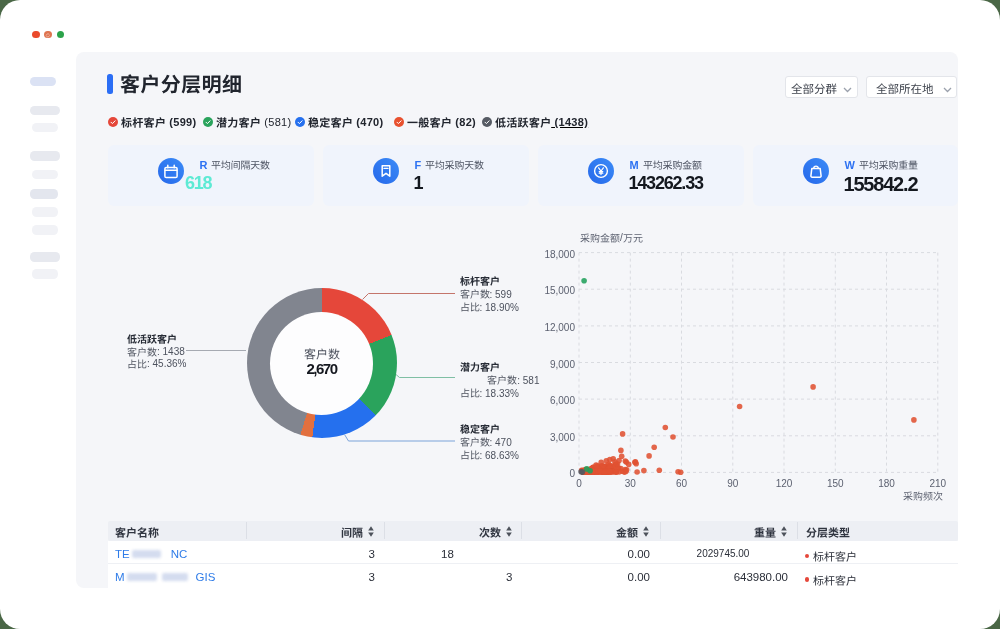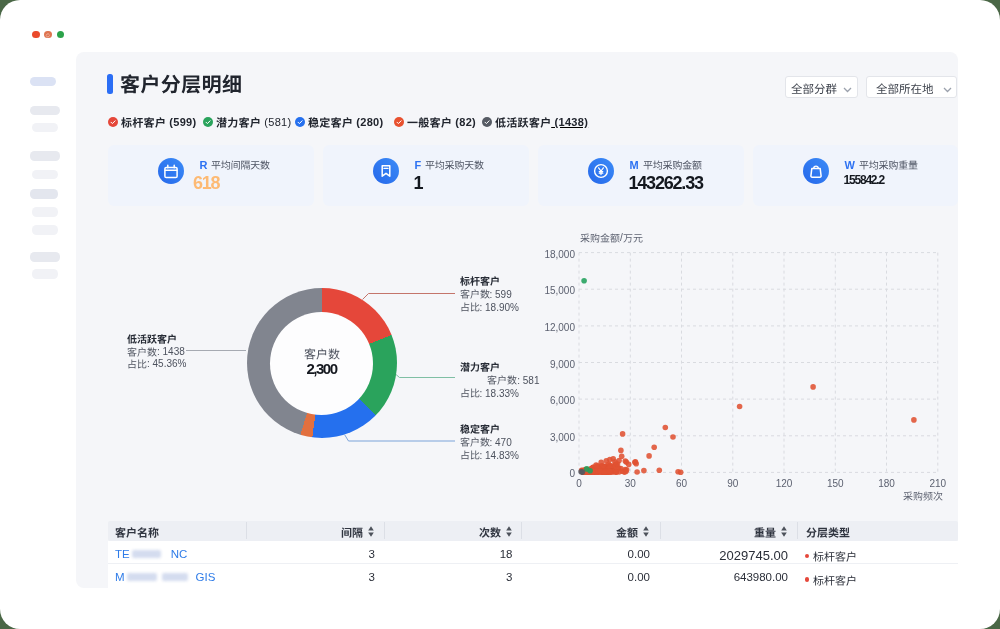--- a/index.html
+++ b/index.html
@@ -128,21 +128,21 @@
       <use href="#b6237" x="3081"></use>
     </svg><span style="font-size:11px;font-weight:normal;letter-spacing:0.3px;color:#21252e"> (581)</span></div>
 <div style="position:absolute;left:295px;top:112px;height:14px;"><svg width="10" height="10" viewBox="0 0 10 10" style="vertical-align:-0.05em">
       <circle cx="5" cy="5" r="5" fill="#2570ee"></circle>
       <path d="M3 5.2l1.4 1.4 2.7-2.8" stroke="#fff" stroke-width="1" fill="none" stroke-linecap="round" stroke-linejoin="round"></path>
     </svg><span style="display:inline-block;width:3px"></span><svg style="width:44.9px;height:11px;vertical-align:-0.12em" viewBox="0 -880 4081 1000" fill="#21252e">
       <use href="#b7a33" x="0"></use>
       <use href="#b5b9a" x="1027"></use>
       <use href="#b5ba2" x="2054"></use>
       <use href="#b6237" x="3081"></use>
-    </svg><span style="font-size:11px;font-weight:bold;letter-spacing:0.3px;color:#21252e"> (280)</span></div>
+    </svg><span style="font-size:11px;font-weight:bold;letter-spacing:0.3px;color:#21252e"> (470)</span></div>
 <div style="position:absolute;left:394px;top:112px;height:14px;"><svg width="10" height="10" viewBox="0 0 10 10" style="vertical-align:-0.05em">
       <circle cx="5" cy="5" r="5" fill="#e8512f"></circle>
       <path d="M3 5.2l1.4 1.4 2.7-2.8" stroke="#fff" stroke-width="1" fill="none" stroke-linecap="round" stroke-linejoin="round"></path>
     </svg><span style="display:inline-block;width:3px"></span><svg style="width:44.9px;height:11px;vertical-align:-0.12em" viewBox="0 -880 4081 1000" fill="#21252e">
       <use href="#b4e00" x="0"></use>
       <use href="#b822c" x="1027"></use>
       <use href="#b5ba2" x="2054"></use>
       <use href="#b6237" x="3081"></use>
     </svg><span style="font-size:11px;font-weight:bold;letter-spacing:0.3px;color:#21252e"> (82)</span></div>
 <div style="position:absolute;left:482px;top:112px;height:14px;text-decoration:underline;"><svg width="10" height="10" viewBox="0 0 10 10" style="vertical-align:-0.05em">
@@ -168,21 +168,21 @@
     <path d="M9.8 7.2v2.6M16.2 7.2v2.6M7.2 12.2h11.6" stroke="#fff" stroke-width="1.5" stroke-linecap="round"></path>
   </svg>
 <div style="position:absolute;left:199.5px;top:157.5px;height:12px;line-height:12px;"><span style="font-size:11px;font-weight:bold;color:#2e72f2">R</span><span style="display:inline-block;width:4px"></span><svg style="width:59.0px;height:10px;vertical-align:-0.12em" viewBox="0 -880 5900 1000" fill="#4b5160">
       <use href="#r5e73" x="0"></use>
       <use href="#r5747" x="980"></use>
       <use href="#r95f4" x="1960"></use>
       <use href="#r9694" x="2940"></use>
       <use href="#r5929" x="3920"></use>
       <use href="#r6570" x="4900"></use>
     </svg></div>
-<div style="position:absolute;left:193px;top:173px;font-size:18px;font-weight:bold;letter-spacing:-1.2px;color:#fdba74;">618</div>
+<div style="position:absolute;left:185px;top:173px;font-size:18px;font-weight:bold;letter-spacing:-1.2px;color:#5eead4;">618</div>
 <div style="position:absolute;left:322.5px;top:145px;width:206px;height:60.5px;border-radius:6px;background:#f0f4fc;"></div>
 <svg style="position:absolute;left:372.5px;top:158px" width="26" height="26" viewBox="0 0 26 26">
     <defs>
       <linearGradient id="bgF" x1="0" y1="1" x2="1" y2="0">
         <stop offset="0" stop-color="#2668ea"></stop>
         <stop offset="1" stop-color="#3b8bf7"></stop>
       </linearGradient>
     </defs>
     <circle cx="13" cy="13" r="13" fill="url(#bgF)"></circle>
     <path d="M9.2 7.8h7.6v10.4l-3.8-2.9-3.8 2.9z" fill="none" stroke="#fff" stroke-width="1.5" stroke-linejoin="round"></path>
@@ -231,29 +231,29 @@
     <path d="M10.7 10.2a2.3 2.3 0 0 1 4.6 0" fill="none" stroke="#fff" stroke-width="1.4" stroke-linecap="round" transform="translate(0,.2)"></path>
   </svg>
 <div style="position:absolute;left:844.5px;top:157.5px;height:12px;line-height:12px;"><span style="font-size:11px;font-weight:bold;color:#2e72f2">W</span><span style="display:inline-block;width:4px"></span><svg style="width:59.0px;height:10px;vertical-align:-0.12em" viewBox="0 -880 5900 1000" fill="#4b5160">
       <use href="#r5e73" x="0"></use>
       <use href="#r5747" x="980"></use>
       <use href="#r91c7" x="1960"></use>
       <use href="#r8d2d" x="2940"></use>
       <use href="#r91cd" x="3920"></use>
       <use href="#r91cf" x="4900"></use>
     </svg></div>
-<div style="position:absolute;left:843.5px;top:173px;font-size:12px;font-weight:bold;letter-spacing:-1.2px;color:#14181f;">155842.2</div>
+<div style="position:absolute;left:843.5px;top:173px;font-size:20px;font-weight:bold;letter-spacing:-1.2px;color:#14181f;">155842.2</div>
 <div style="position:absolute;left:246.5px;top:288px;width:150px;height:150px;border-radius:50%;background:conic-gradient(#e5473a 0 18.9%,#2aa35c 18.9% 37.23%,#2570ee 37.23% 52.059999999999995%,#e2703f 52.059999999999995% 54.647%,#81858f 54.647% 100%);"></div>
 <div style="position:absolute;left:270px;top:311.5px;width:103px;height:103px;border-radius:50%;background:#fdfdfe;"></div>
 <div style="position:absolute;left:271.5px;top:344.5px;width:100px;text-align:center;"><svg style="width:36.0px;height:12px;vertical-align:-0.12em" viewBox="0 -880 3000 1000" fill="#4d525e">
       <use href="#r5ba2" x="0"></use>
       <use href="#r6237" x="1000"></use>
       <use href="#r6570" x="2000"></use>
     </svg></div>
-<div style="position:absolute;left:271.5px;top:360px;width:100px;text-align:center;font-size:15px;font-weight:bold;letter-spacing:-1.5px;color:#15181f;">2,300</div>
+<div style="position:absolute;left:271.5px;top:360px;width:100px;text-align:center;font-size:15px;font-weight:bold;letter-spacing:-1.5px;color:#15181f;">2,670</div>
 <svg style="position:absolute;left:100px;top:230px" width="440" height="260" viewBox="0 0 440 260" fill="none">
     <path d="M262.5 69.5L268.5 63.5L355 63.5" stroke="#c4756b" stroke-width="1"></path>
     <path d="M296 144.5L299.5 147.5L355 147.5" stroke="#7fbfa4" stroke-width="1"></path>
     <path d="M244.5 204.5L248.5 211L355 211" stroke="#7ba3d9" stroke-width="1"></path>
     <path d="M146 120.5L86 120.5" stroke="#a6aab2" stroke-width="1"></path>
   </svg>
 <div style="position:absolute;left:459.5px;top:270.5px;width:80px;"><svg style="width:40.0px;height:10px;vertical-align:-0.12em" viewBox="0 -880 4000 1000" fill="#262b35">
       <use href="#b6807" x="0"></use>
       <use href="#b6746" x="1000"></use>
       <use href="#b5ba2" x="2000"></use>
@@ -290,21 +290,21 @@
       <use href="#b6237" x="3000"></use>
     </svg></div>
 <div style="position:absolute;left:459.5px;top:431.5px;width:80px;height:12px;"><svg style="width:30.0px;height:10px;vertical-align:-0.12em" viewBox="0 -880 3000 1000" fill="#4d525e">
       <use href="#r5ba2" x="0"></use>
       <use href="#r6237" x="1000"></use>
       <use href="#r6570" x="2000"></use>
     </svg><span style="font-size:10px;color:#4d525e">: 470</span></div>
 <div style="position:absolute;left:459.5px;top:444.5px;width:80px;height:12px;"><svg style="width:20.0px;height:10px;vertical-align:-0.12em" viewBox="0 -880 2000 1000" fill="#4d525e">
       <use href="#r5360" x="0"></use>
       <use href="#r6bd4" x="1000"></use>
-    </svg><span style="font-size:10px;color:#4d525e">: 14.83%</span></div>
+    </svg><span style="font-size:10px;color:#4d525e">: 68.63%</span></div>
 <div style="position:absolute;left:127px;top:327.8px;"><svg style="width:50.0px;height:10px;vertical-align:-0.12em" viewBox="0 -880 5000 1000" fill="#262b35">
       <use href="#b4f4e" x="0"></use>
       <use href="#b6d3b" x="1000"></use>
       <use href="#b8dc3" x="2000"></use>
       <use href="#b5ba2" x="3000"></use>
       <use href="#b6237" x="4000"></use>
     </svg></div>
 <div style="position:absolute;left:127px;top:340.8px;height:12px;"><svg style="width:30.0px;height:10px;vertical-align:-0.12em" viewBox="0 -880 3000 1000" fill="#4d525e">
       <use href="#r5ba2" x="0"></use>
       <use href="#r6237" x="1000"></use>
@@ -785,23 +785,23 @@
 <div style="position:absolute;left:660px;top:522px;width:1px;height:16.5px;background:#dcdfe6;"></div>
 <div style="position:absolute;left:796.5px;top:522px;width:1px;height:16.5px;background:#dcdfe6;"></div>
 <div style="position:absolute;left:246px;top:541px;width:1px;height:45px;background:#f2f3f6;"></div>
 <div style="position:absolute;left:384px;top:541px;width:1px;height:45px;background:#f2f3f6;"></div>
 <div style="position:absolute;left:520.5px;top:541px;width:1px;height:45px;background:#f2f3f6;"></div>
 <div style="position:absolute;left:660px;top:541px;width:1px;height:45px;background:#f2f3f6;"></div>
 <div style="position:absolute;left:796.5px;top:541px;width:1px;height:45px;background:#f2f3f6;"></div>
 <div style="position:absolute;left:107.5px;top:540.5px;width:850px;height:23.5px;background:#fff;border-bottom:1px solid #eef0f4;"></div>
 <div style="position:absolute;left:115px;top:547.9px;font-size:11.5px;color:#2f7ce8;">TE<span style="display:inline-block;width:29px;height:8px;border-radius:2px;background:#d4dcef;filter:blur(1.6px);margin-left:2px"></span><span style="display:inline-block;width:10px"></span>NC</div>
 <div style="position:absolute;left:245px;top:547.9px;width:130px;text-align:right;font-size:11.5px;color:#2a2e38;">3</div>
-<div style="position:absolute;left:382.5px;top:547.9px;width:130px;text-align:right;font-size:11.5px;color:#2a2e38;">18</div>
+<div style="position:absolute;left:382.5px;top:547.9px;width:130px;text-align:center;font-size:11.5px;color:#2a2e38;">18</div>
 <div style="position:absolute;left:520px;top:547.9px;width:130px;text-align:right;font-size:11.5px;color:#2a2e38;">0.00</div>
-<div style="position:absolute;left:658px;top:547.9px;width:130px;text-align:right;font-size:13px;color:#2a2e38;">2029745.00</div>
+<div style="position:absolute;left:658px;top:547.9px;width:130px;text-align:center;font-size:10px;color:#2a2e38;">2029745.00</div>
 <div style="position:absolute;left:804.5px;top:553.5px;width:4.5px;height:4.5px;border-radius:50%;background:#e5473a;"></div>
 <div style="position:absolute;left:812.5px;top:546.5px;height:13px;"><svg style="width:44.0px;height:11px;vertical-align:-0.12em" viewBox="0 -880 4000 1000" fill="#2a2e38">
       <use href="#r6807" x="0"></use>
       <use href="#r6746" x="1000"></use>
       <use href="#r5ba2" x="2000"></use>
       <use href="#r6237" x="3000"></use>
     </svg></div>
 <div style="position:absolute;left:107.5px;top:564px;width:850px;height:23.5px;background:#fff;"></div>
 <div style="position:absolute;left:115px;top:571.4px;font-size:11.5px;color:#2f7ce8;">M<span style="display:inline-block;width:30px;height:8px;border-radius:2px;background:#d4dcef;filter:blur(1.6px);margin-left:2px"></span><span style="display:inline-block;width:26px;height:8px;border-radius:2px;background:#d4dcef;filter:blur(1.6px);margin-left:5px"></span><span style="display:inline-block;width:8px"></span>GIS</div>
 <div style="position:absolute;left:245px;top:571.4px;width:130px;text-align:right;font-size:11.5px;color:#2a2e38;">3</div>

